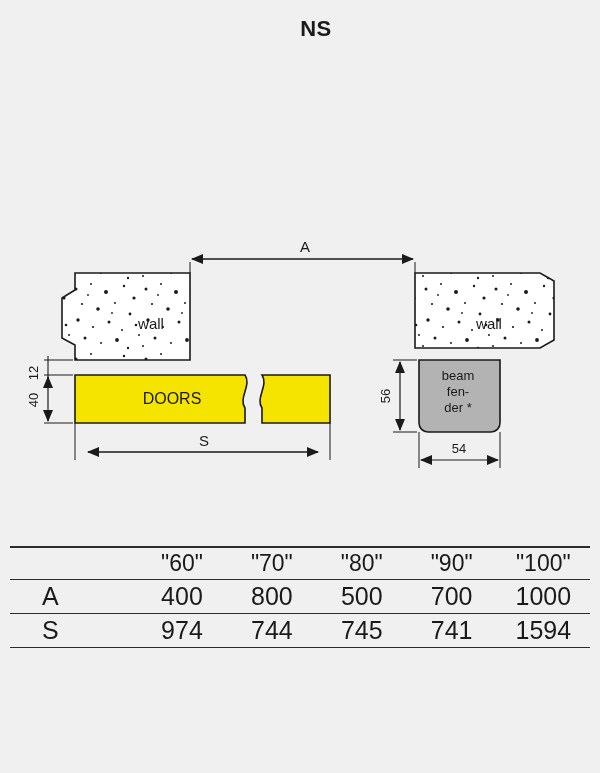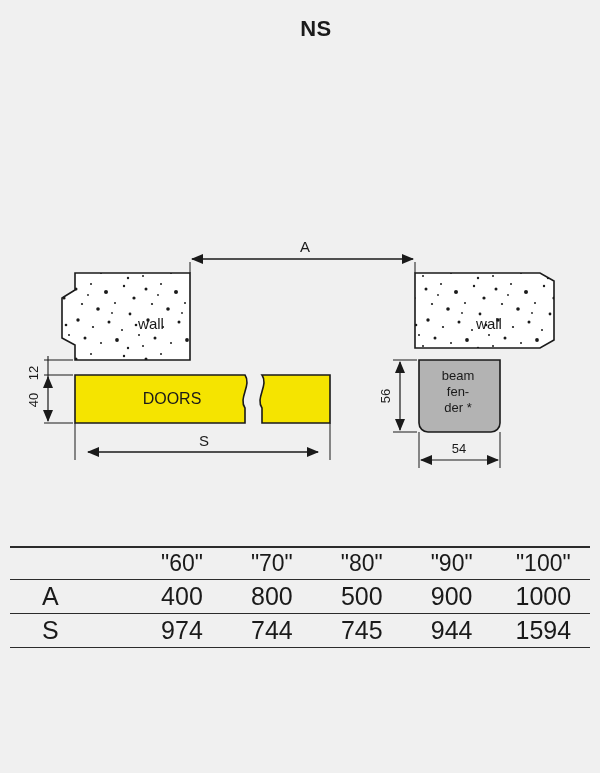--- a/index.html
+++ b/index.html
@@ -187,27 +187,27 @@
         <td class="val">"80"</td>
         <td class="val">"90"</td>
         <td class="val">"100"</td>
       </tr>
       <tr class="datarow">
         <td class="rowlabel">A</td>
         <td class="blank"></td>
         <td class="val">400</td>
         <td class="val">800</td>
         <td class="val">500</td>
-        <td class="val">900</td>
+        <td class="val">700</td>
         <td class="val">1000</td>
       </tr>
       <tr class="datarow">
         <td class="rowlabel">S</td>
         <td class="blank"></td>
         <td class="val">974</td>
         <td class="val">744</td>
         <td class="val">745</td>
-        <td class="val">944</td>
+        <td class="val">741</td>
         <td class="val">1594</td>
       </tr>
     </tbody>
   </table>
 </div>
 
 </body></html>

